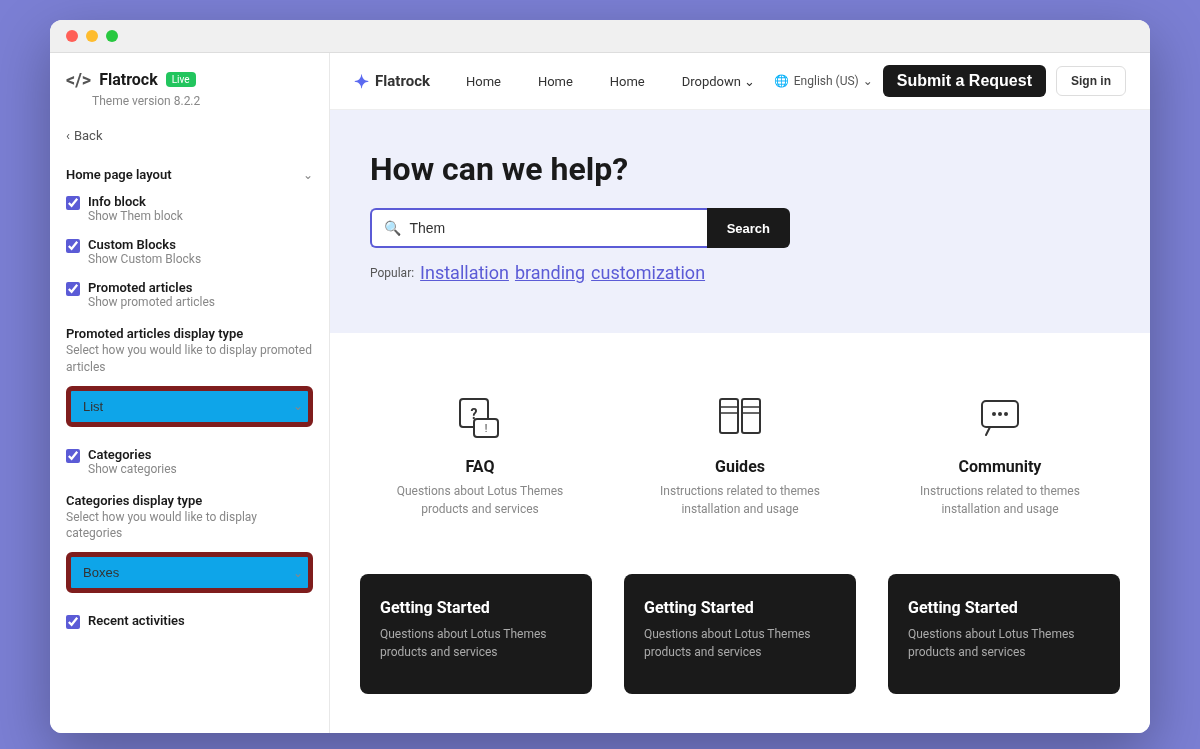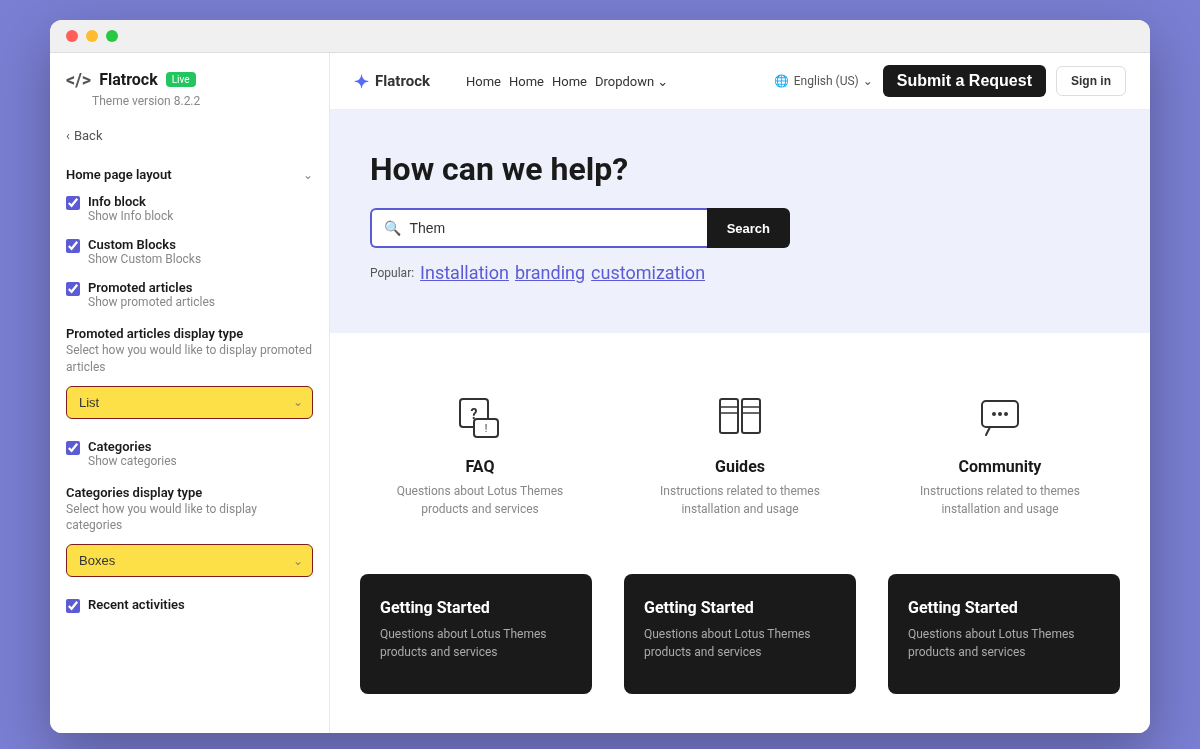--- a/index.html
+++ b/index.html
@@ -119,26 +119,26 @@
       margin-bottom: 10px;
       line-height: 1.4;
     }
     .select-wrapper {
       position: relative;
       margin-bottom: 20px;
     }
     .select-field {
       width: 100%;
       padding: 8px 40px 8px 12px;
-      border: 1px solid #7f1d1d;
+      border: 5px solid #7f1d1d;
       border-radius: 6px;
       font-size: 13px;
       color: #333;
       appearance: none;
-      background: #fde047;
+      background: #0ea5e9;
       cursor: pointer;
     }
     .select-arrow {
       position: absolute;
       right: 10px;
       top: 50%;
       transform: translateY(-50%);
       color: #888;
       pointer-events: none;
       font-size: 12px;
@@ -164,22 +164,23 @@
       gap: 6px;
       font-size: 15px;
       font-weight: 700;
       color: #333;
       margin-right: 16px;
     }
     .navbar-brand-icon { color: #5b6af0; font-size: 18px; }
     .nav-links {
       display: flex;
       align-items: center;
-      gap: 8px;
+      gap: 16px;
       flex: 1;
+      justify-content: space-between;
     }
     .nav-link {
       font-size: 13px;
       color: #333;
       text-decoration: none;
       cursor: pointer;
     }
     .nav-link-dropdown {
       display: flex;
       align-items: center;
@@ -368,21 +369,21 @@
 
       <div class="section-header">
         <span class="section-title">Home page layout</span>
         <span class="chevron-icon">⌄</span>
       </div>
 
       <div class="checkbox-item">
         <input type="checkbox" checked="" style="">
         <div class="checkbox-label-group">
           <span class="checkbox-label">Info block</span>
-          <span class="checkbox-sublabel">Show Info block</span>
+          <span class="checkbox-sublabel">Show Them block</span>
         </div>
       </div>
 
       <div class="checkbox-item">
         <input type="checkbox" checked="" style="">
         <div class="checkbox-label-group">
           <span class="checkbox-label">Custom Blocks</span>
           <span class="checkbox-sublabel">Show Custom Blocks</span>
         </div>
       </div>

